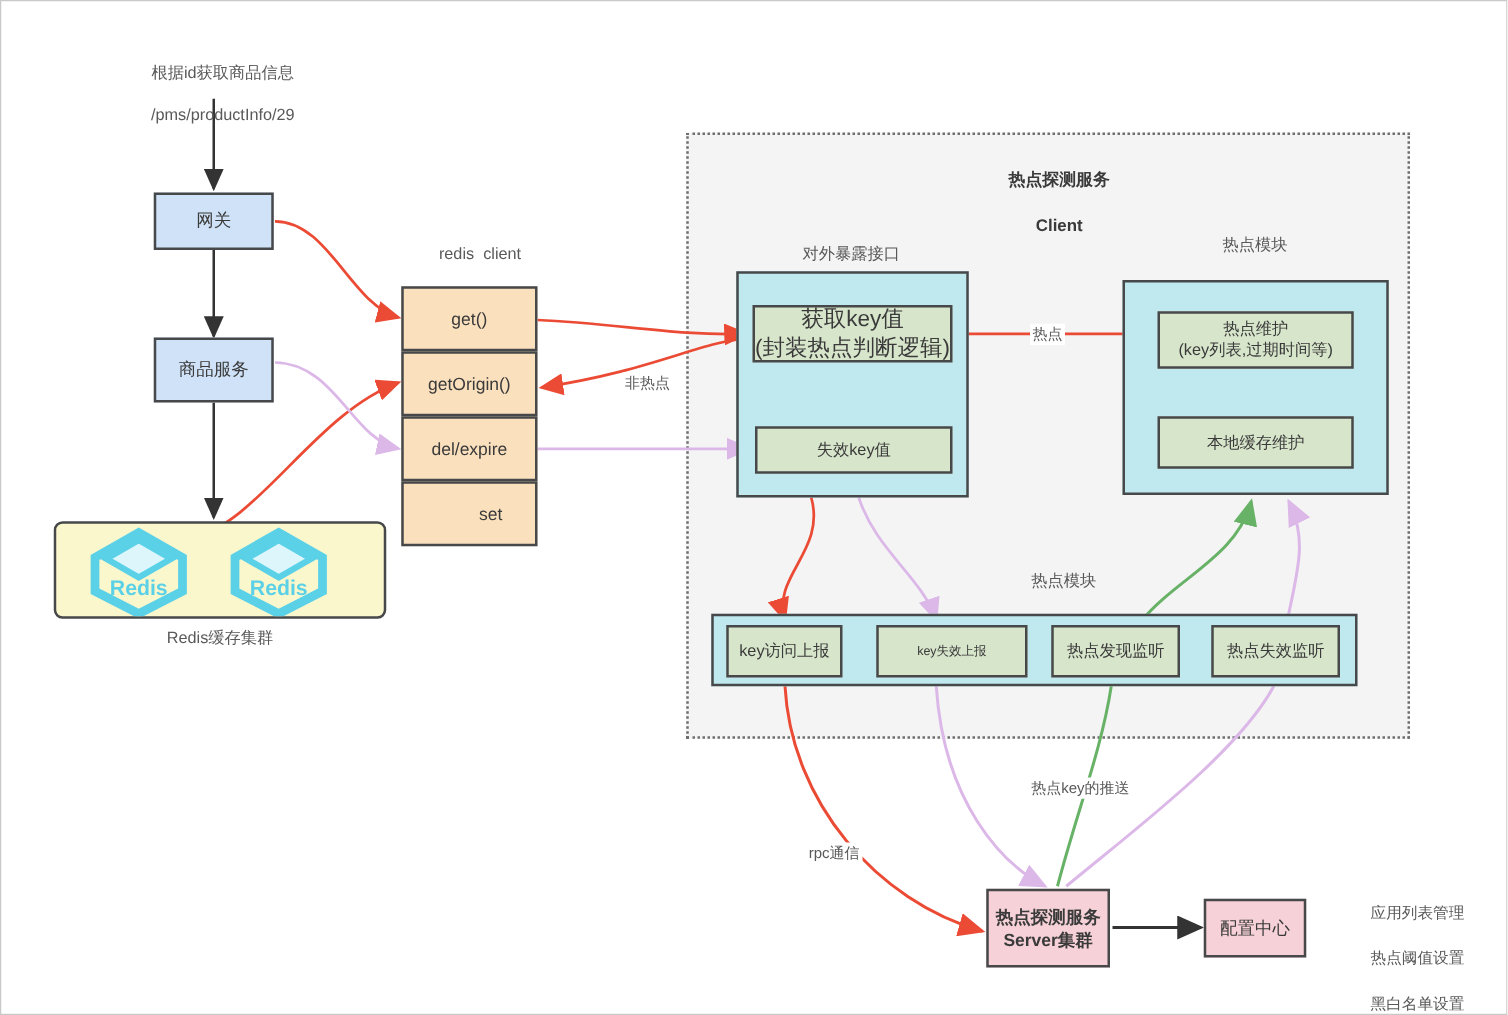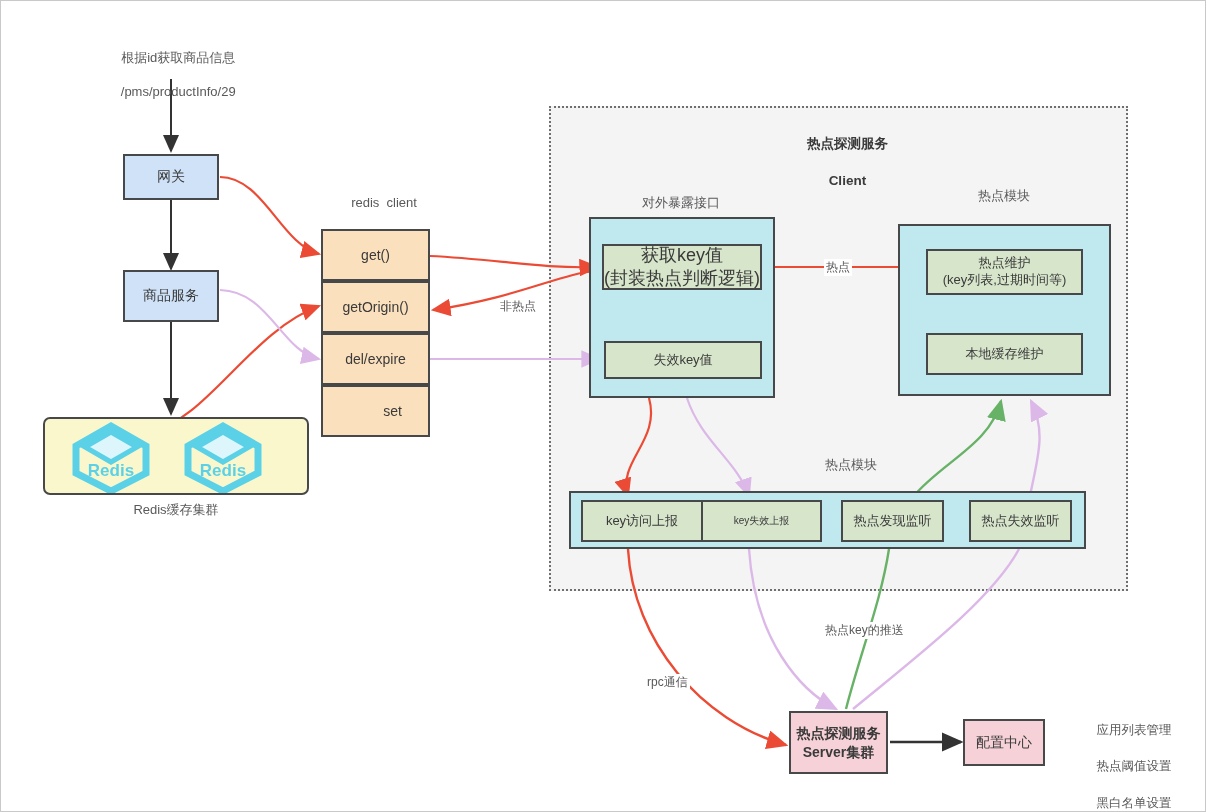--- a/index.html
+++ b/index.html
@@ -133,21 +133,21 @@
   <div class="node green" style="left:603px;top:340px;width:158px;height:38px;font-size:13px;">失效key值</div>
 
   <div class="lbl" style="left:913px;top:186px;width:180px;font-size:13px;">热点模块</div>
   <div class="node cyan" style="left:897px;top:223px;width:213px;height:172px;display:block;"></div>
   <div class="node green" style="left:925px;top:248px;width:157px;height:46px;white-space:pre-line;font-size:13px;line-height:1.3;">热点维护
 (key列表,过期时间等)</div>
   <div class="node green" style="left:925px;top:332px;width:157px;height:42px;font-size:13px;">本地缓存维护</div>
 
   <div class="lbl" style="left:760px;top:455px;width:180px;font-size:13px;">热点模块</div>
   <div class="node cyan" style="left:568px;top:490px;width:517px;height:58px;display:block;"></div>
-  <div class="node green" style="left:580px;top:499px;width:122px;height:42px;font-size:13px;">key访问上报</div>
+  <div class="node green" style="left:580px;top:499px;width:93px;height:42px;font-size:13px;">key访问上报</div>
   <div class="node green" style="left:700px;top:499px;width:121px;height:42px;font-size:10px;">key失效上报</div>
   <div class="node green" style="left:840px;top:499px;width:103px;height:42px;font-size:13px;">热点发现监听</div>
   <div class="node green" style="left:968px;top:499px;width:103px;height:42px;font-size:13px;">热点失效监听</div>
 
   <div class="node pink" style="left:788px;top:710px;width:99px;height:63px;flex-direction:column;line-height:1.35;">
     <span>热点探测服务</span>
     <span>Server集群</span>
   </div>
   <div class="node pink" style="left:962px;top:718px;width:82px;height:47px;font-weight:normal;">配置中心</div>
 

